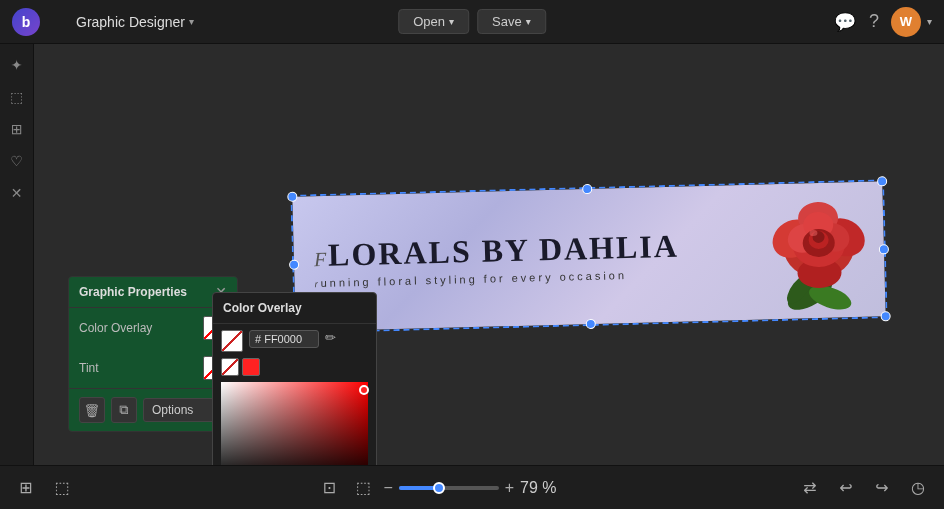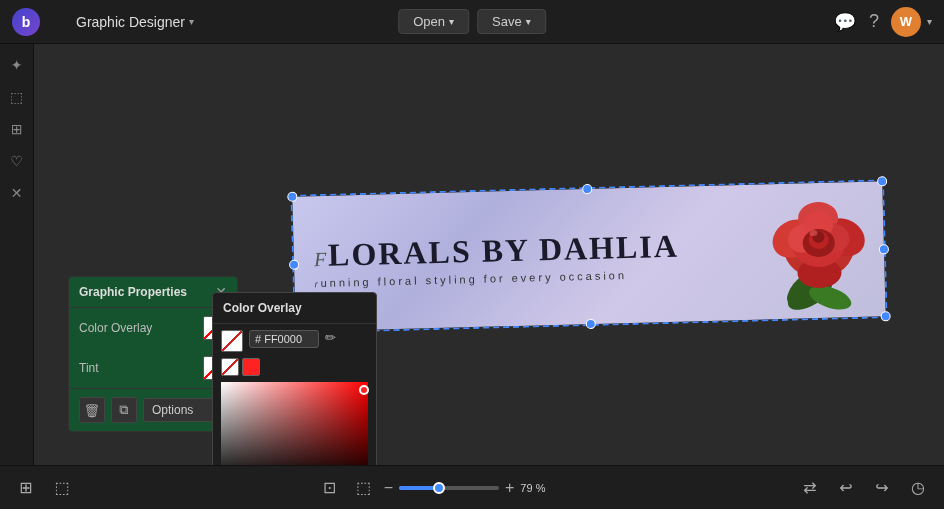--- a/index.html
+++ b/index.html
@@ -453,21 +453,21 @@
       position: absolute;
       top: 50%;
       left: 40%;
       transform: translate(-50%, -50%);
       width: 12px; height: 12px;
       background: #4488ff;
       border-radius: 50%;
       border: 2px solid white;
     }
     .zoom-value {
-      font-size: 11px;
+      font-size: 16px;
       color: #ccc;
       min-width: 36px;
     }
     .bottom-right-icons {
       display: flex;
       align-items: center;
       gap: 8px;
     }
   </style>
 </head>

